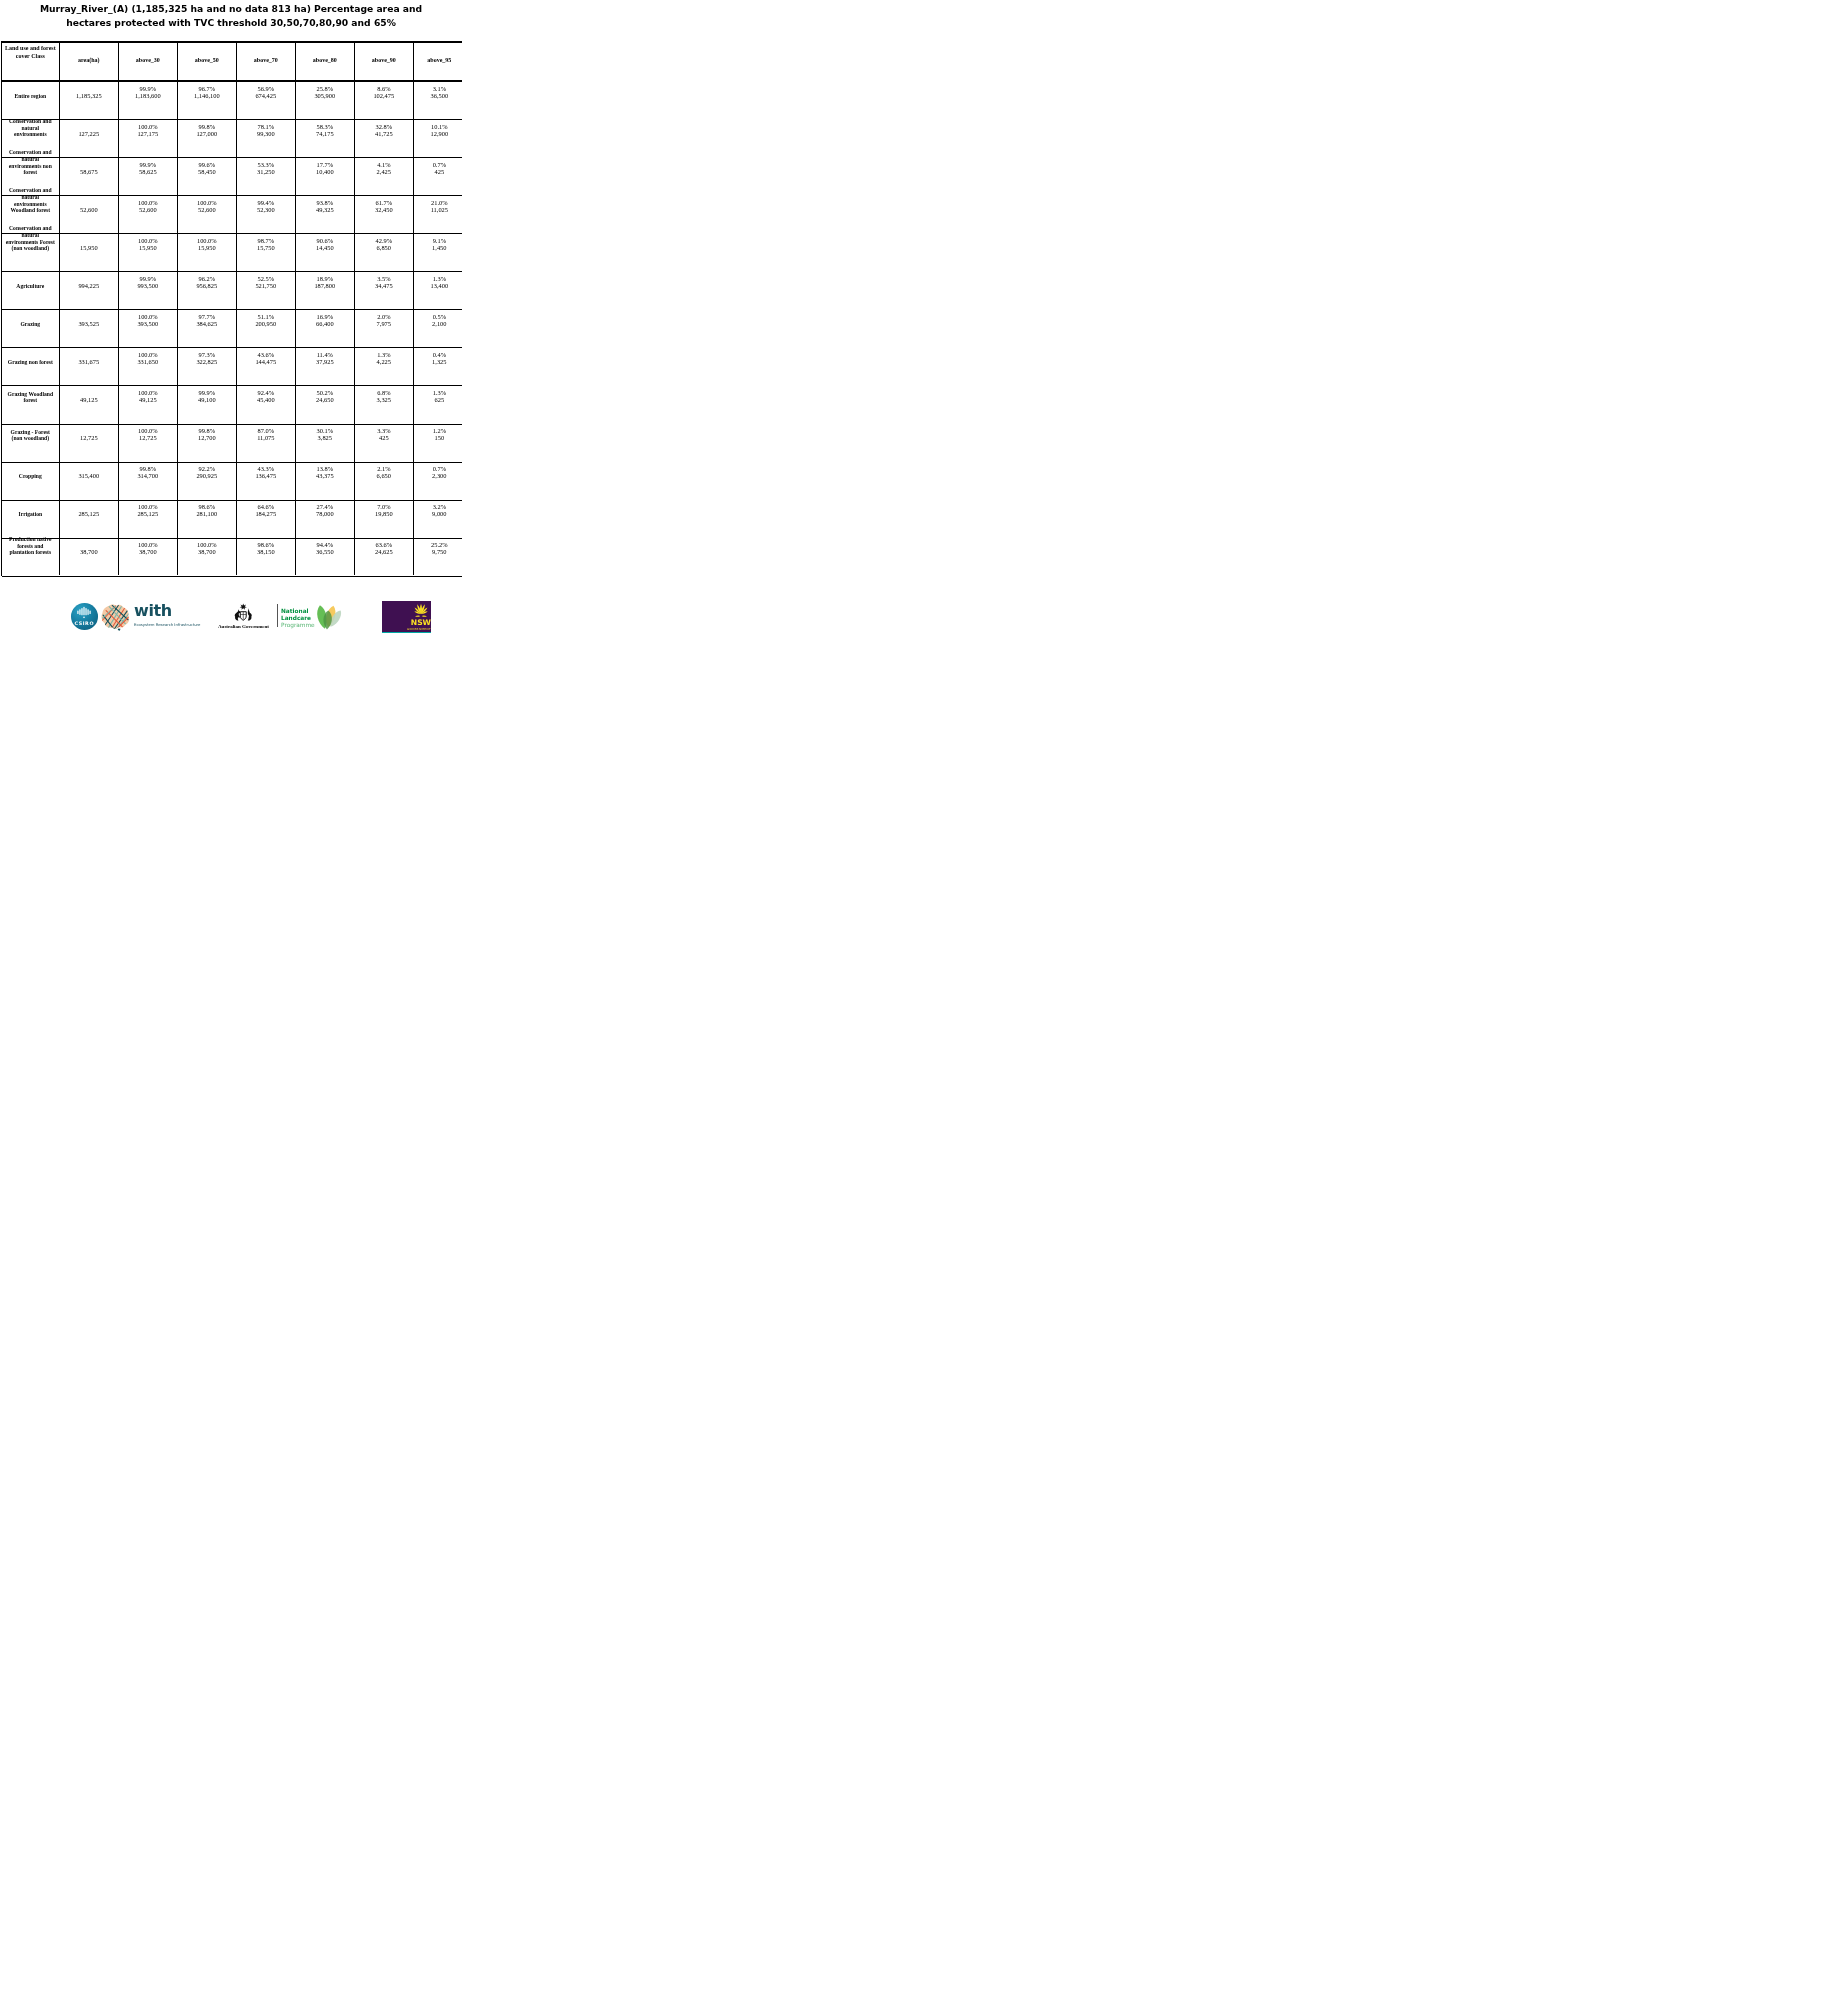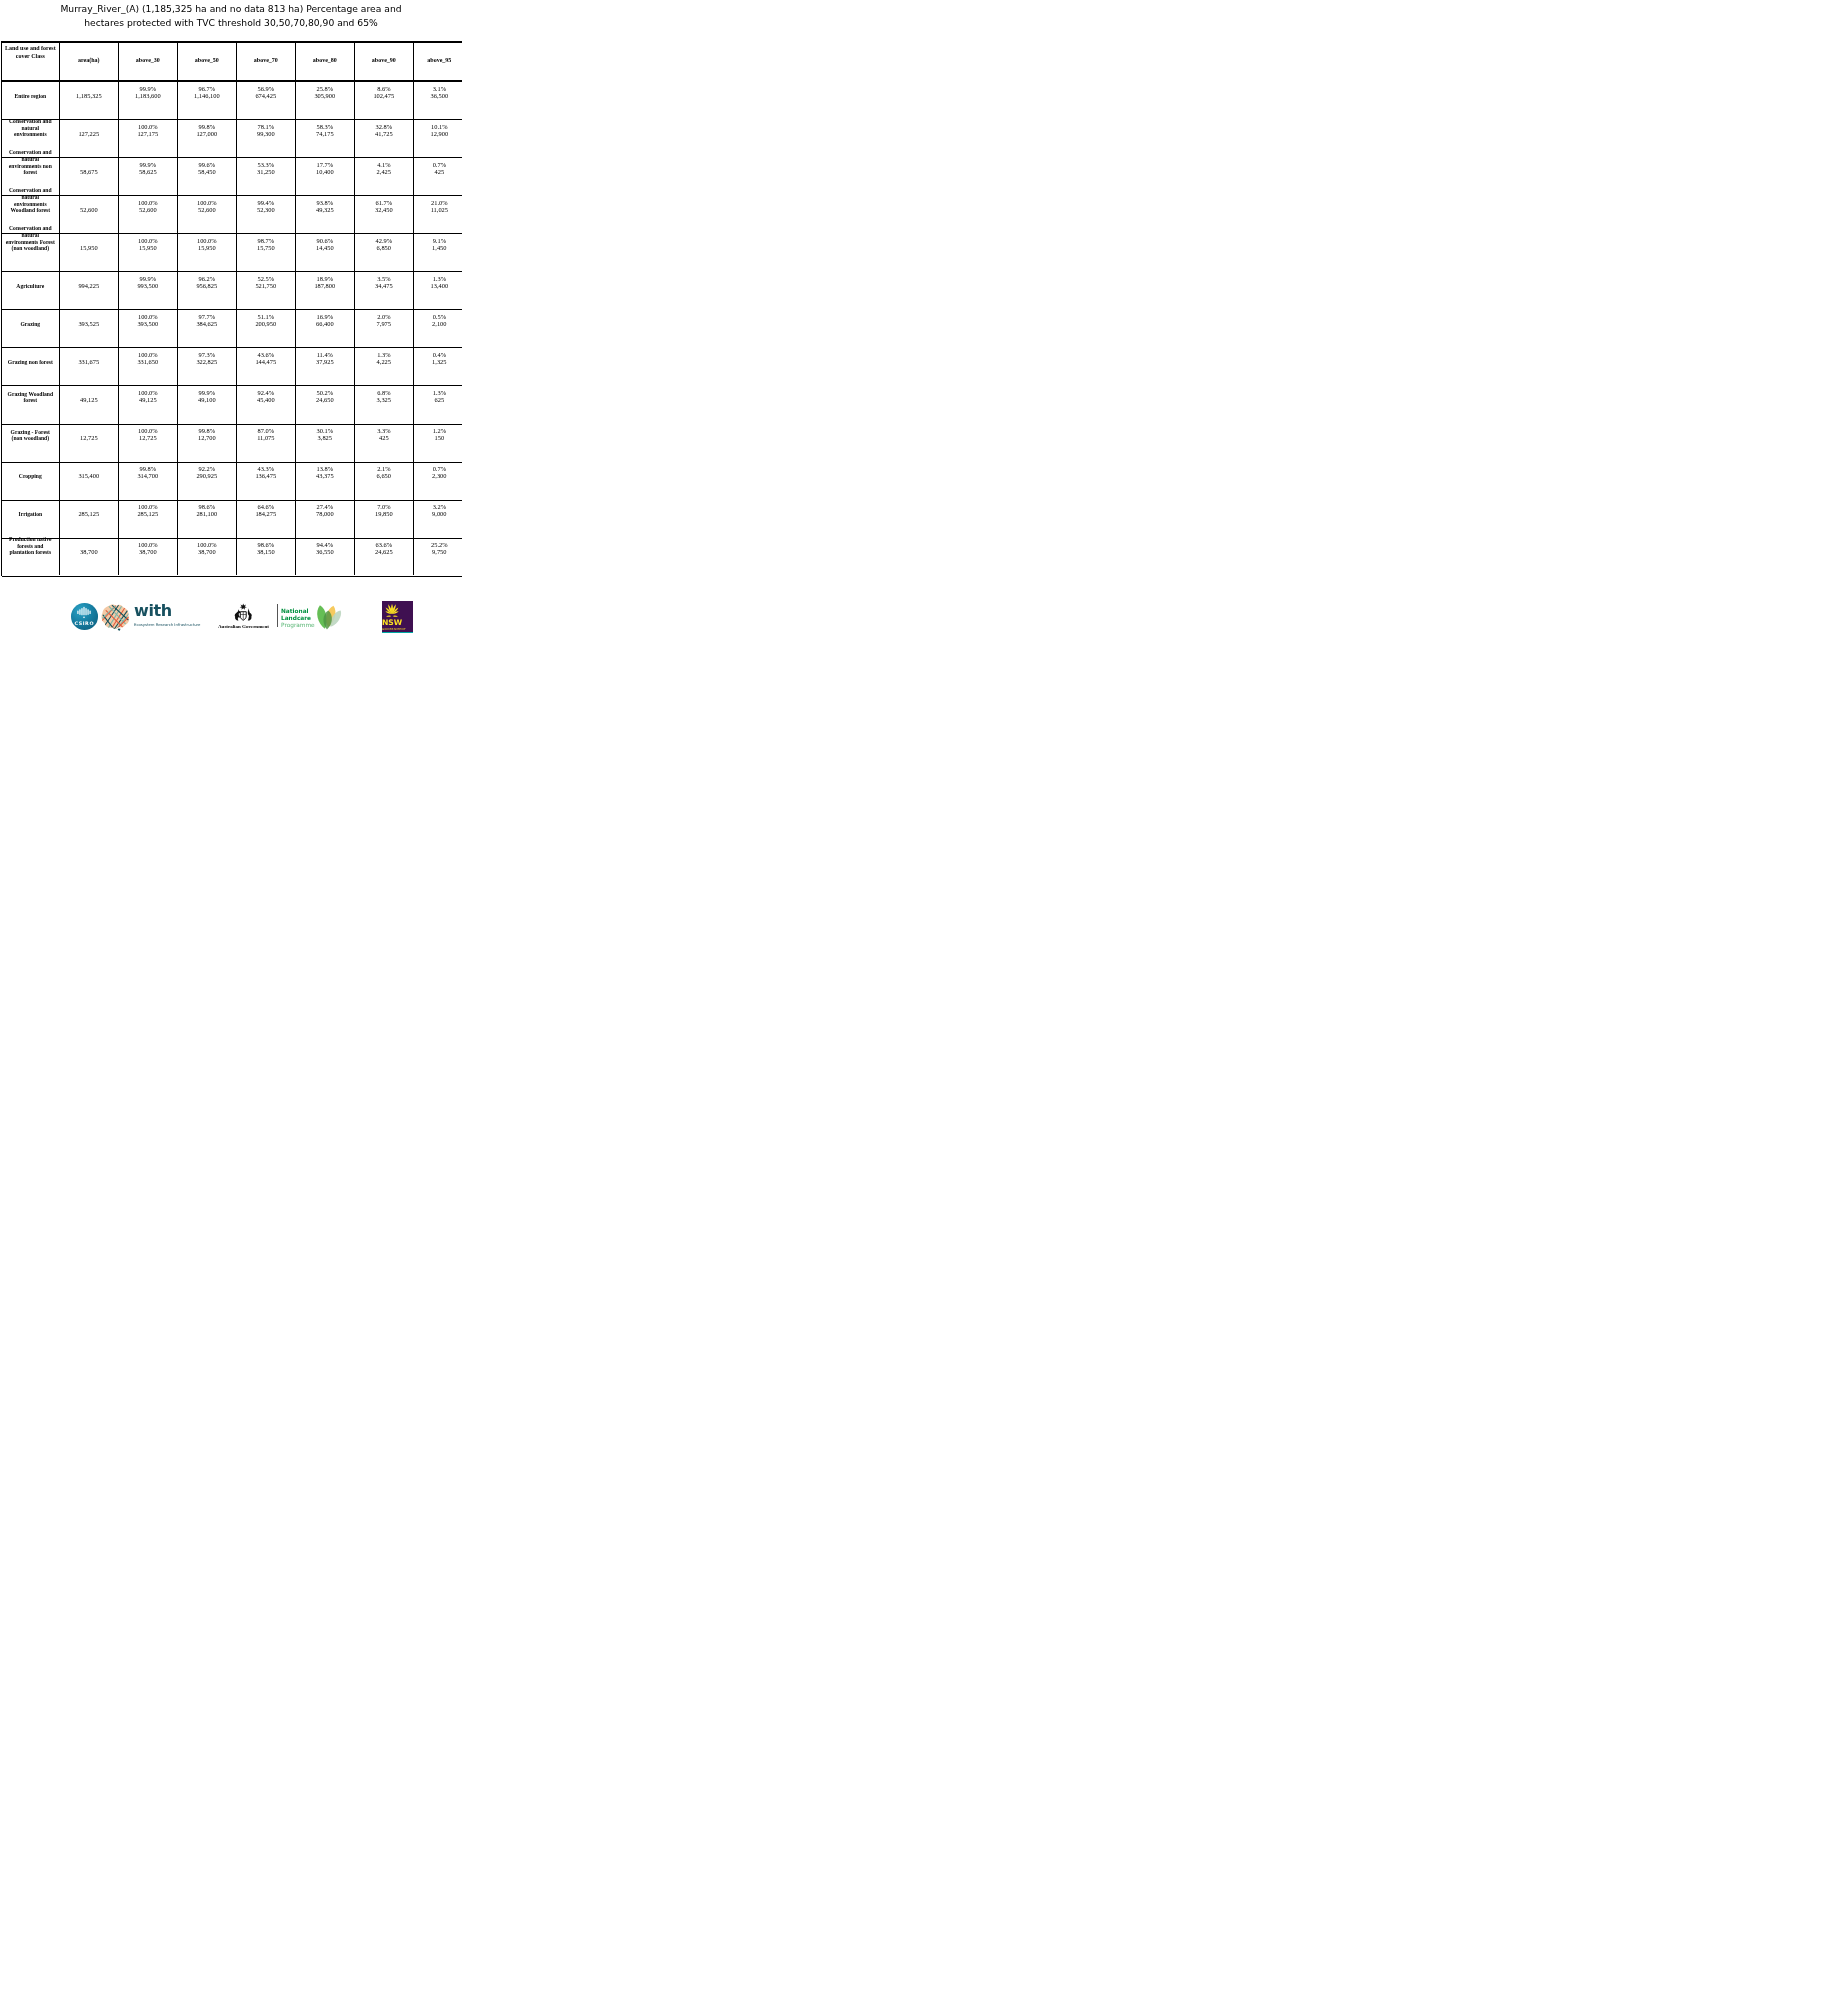--- a/index.html
+++ b/index.html
@@ -4,21 +4,21 @@
 <style>
   html,body{margin:0;padding:0;}
   body{
     width:462px;height:634px;position:relative;background:#fff;color:#000;
     font-family:"Liberation Serif","DejaVu Serif",serif;overflow:hidden;
   }
   
   .title{
     position:absolute;top:2.4px;left:0;width:100%;text-align:center;
     font-family:"DejaVu Sans","Liberation Sans",sans-serif;
-    font-weight:normal;font-size:9.2px;line-height:1.5;
+    font-weight:bold;font-size:9.2px;line-height:1.5;
   }
   
   #grid{
     position:absolute;left:0.8px;top:41px;width:460px;height:535px;
     border-left:0.4px solid #000;border-right:0.4px solid #000;box-sizing:content-box;
   }
   .trow{display:flex;position:relative;}
   .cell{position:relative;box-sizing:border-box;border-right:0.4px solid #000;height:100%;}
   .cell:last-child{border-right:none;}
   .header .cell{
@@ -48,22 +48,22 @@
   #ternword{font-weight:bold;font-size:16px;line-height:1.05;color:#17505F;letter-spacing:-0.4px;}
   #ternsub{font-size:3.8px;color:#17505F;margin-top:2.4px;white-space:nowrap;}
   #agov{position:absolute;left:213px;top:603px;width:61px;text-align:center;}
   #agovtxt{font-weight:bold;font-size:5px;margin-top:0.8px;white-space:nowrap;}
   #lcdivider{position:absolute;left:277px;top:604px;width:0.4px;height:22.5px;background:#555;}
   #lcblk{position:absolute;left:281px;top:608px;line-height:1.22;}
   .lcbold{font-weight:bold;font-size:5.8px;color:#00903F;}
   .lclight{font-size:5.8px;color:#58B574;}
   #leaves{position:absolute;left:314px;top:604px;}
   #nsw{
-    position:absolute;left:382px;top:601px;width:31px;height:31px;background:#3F1051;
-    border-bottom:0.8px solid #00A9A5;display:flex;flex-direction:column;align-items:flex-start;
+    position:absolute;left:382px;top:601px;width:49px;height:31px;background:#3F1051;
+    border-bottom:0.8px solid #00A9A5;display:flex;flex-direction:column;align-items:flex-end;
   }
   #nsw .acr{color:#FBE122;font-weight:bold;font-size:7.6px;line-height:1;margin-top:0.4px;}
   #nsw .gov{color:#FBE122;font-size:2.8px;letter-spacing:0.4px;margin-top:0.8px;}
 </style>
 </head>
 <body>
 
 <div class="title">
   <div>Murray_River_(A) (1,185,325 ha and no data 813 ha) Percentage area and</div>
   <div>hectares protected with TVC threshold 30,50,70,80,90 and 65%</div>

